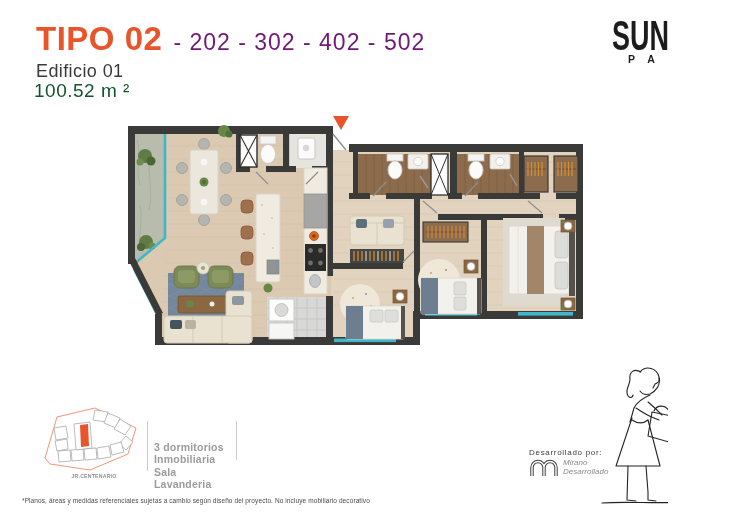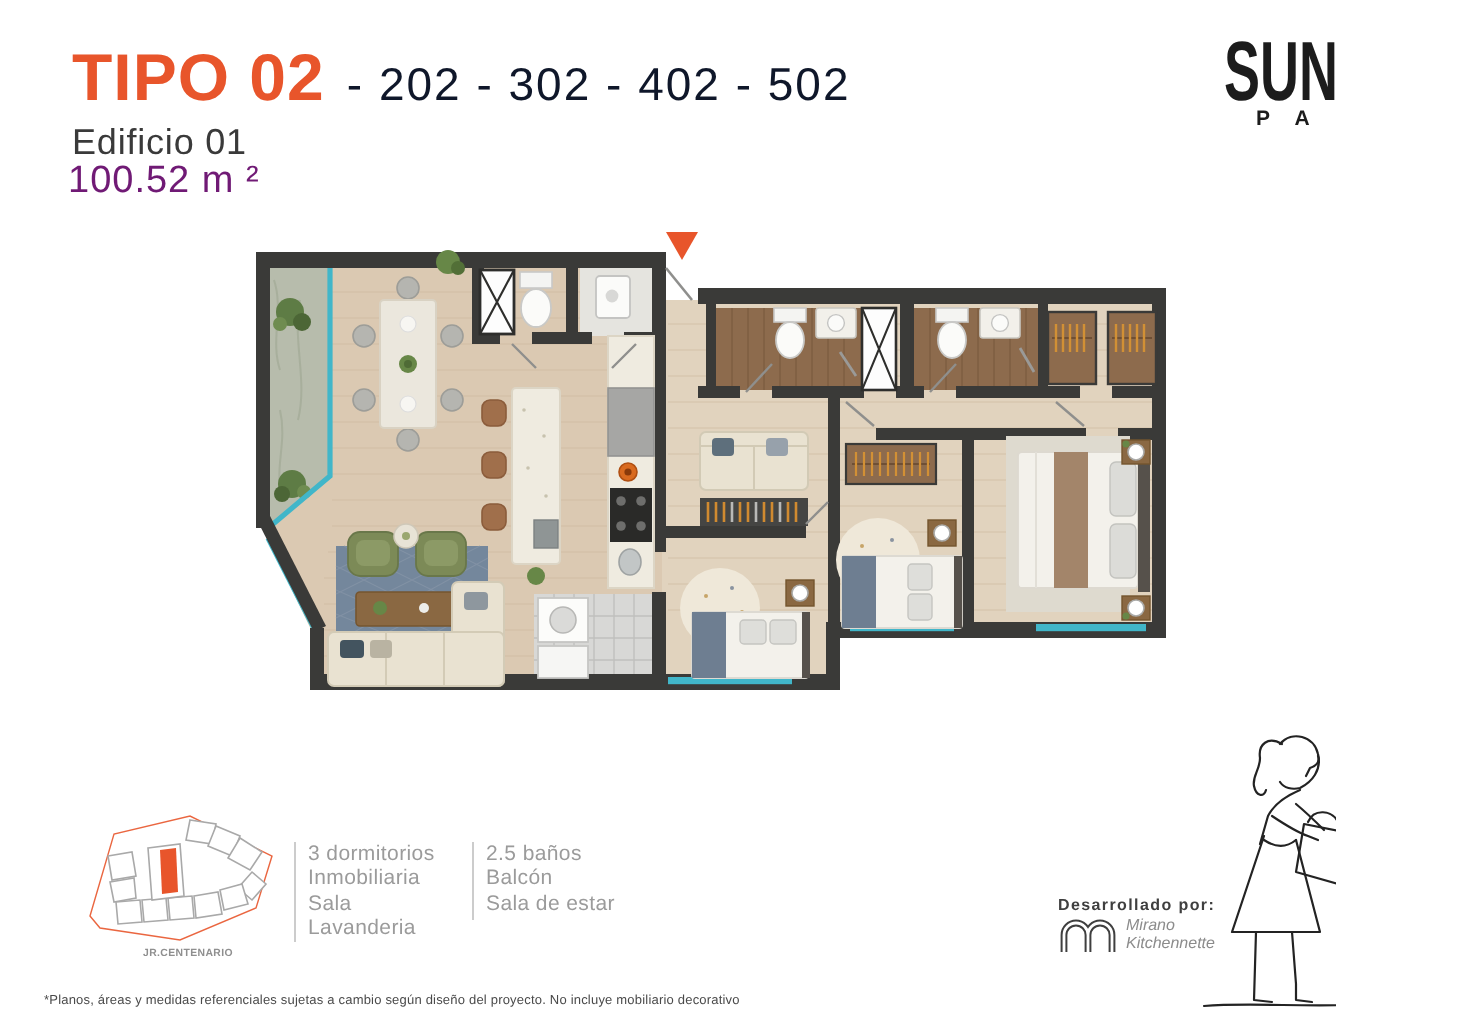--- a/index.html
+++ b/index.html
@@ -3,48 +3,48 @@
 <meta charset="utf-8">
 <style>
   html,body{margin:0;padding:0;background:#fff;}
   .page{position:relative;width:668px;height:514px;background:#ffffff;
         font-family:"Liberation Sans",sans-serif;overflow:hidden;}
   .abs{position:absolute;}
 
   
   .title-row{left:36px;top:20px;display:flex;align-items:baseline;gap:11px;}
   .type-label{font-size:33px;font-weight:700;color:#E8552B;letter-spacing:.5px;}
-  .unit-numbers{font-size:23px;font-weight:400;color:#0f172a;letter-spacing:1px;}
+  .unit-numbers{font-size:23px;font-weight:400;color:#701a75;letter-spacing:1px;}
   .building{left:36px;top:61px;font-size:18px;color:#3A3A3A;letter-spacing:.4px;}
-  .area{left:34px;top:80px;font-size:19px;color:#701a75;letter-spacing:.5px;}
+  .area{left:34px;top:80px;font-size:19px;color:#14532d;letter-spacing:.5px;}
 
   
   .brand{left:600px;top:6px;width:130px;height:58px;}
   .bt{font-family:"Liberation Sans",sans-serif;font-weight:600;font-size:42px;fill:#1C1C1C;}
   .bt-accent{fill:#E8552B;}
   .bp{font-family:"Liberation Sans",sans-serif;font-weight:600;font-size:10.5px;
       letter-spacing:13px;fill:#1C1C1C;}
   .ba{font-family:"Liberation Sans",sans-serif;font-weight:700;font-size:5px;
       letter-spacing:1.2px;fill:#2B2B2B;}
 
   
   .plan{left:120px;top:110px;width:470px;height:245px;}
 
   
   .siteplan{left:38px;top:404px;width:110px;height:78px;}
   .site-label{font-family:"Liberation Sans",sans-serif;font-weight:700;font-size:5.2px;
       letter-spacing:.2px;fill:#8F8F8F;}
   .vdiv{position:absolute;width:1px;background:#CCCCCC;}
   .vdiv1{left:147px;top:421px;height:50px;}
   .vdiv2{left:236px;top:421px;height:39px;}
-  .feat{top:421px;font-size:10.5px;line-height:12.4px;color:#9B9B9B;letter-spacing:.2px;}
+  .feat{top:441px;font-size:10.5px;line-height:12.4px;color:#9B9B9B;letter-spacing:.2px;font-weight:bold;}
   .feat1{left:154px;}
   .feat2{left:243px;}
 
-  .dev-heading{left:529px;top:448px;font-size:8px;font-weight:700;letter-spacing:.7px;color:#3F3F3F;}
+  .dev-heading{left:529px;top:448px;font-size:8px;font-weight:400;letter-spacing:.7px;color:#3F3F3F;}
   .mlogo{left:528px;top:458px;width:32px;height:20px;}
   .dev-name{left:563px;top:459px;font-size:8px;line-height:8.8px;color:#8C8C8C;font-style:italic;}
 
   .girl{left:596px;top:362px;width:132px;height:148px;}
   .ln{fill:none;stroke:#232323;stroke-width:1.1;stroke-linecap:round;stroke-linejoin:round;}
 
   .footnote{left:22px;top:497px;font-size:6.5px;color:#4A4A4A;letter-spacing:.1px;}
 </style>
 </head>
 <body>
@@ -359,34 +359,29 @@
   </svg>
 
   <div class="vdiv vdiv1"></div>
   <div class="abs feat feat1">
     <div>3 dormitorios</div>
     <div>Inmobiliaria</div>
     <div>Sala</div>
     <div>Lavanderia</div>
   </div>
   <div class="vdiv vdiv2"></div>
-  <div class="abs feat feat2">
-    <div>2.5 baños</div>
-    <div>Balcón</div>
-    <div>Sala de estar</div>
-  </div>
 
   <div class="abs dev-heading">Desarrollado por:</div>
   <svg class="abs mlogo" viewBox="0 0 30 20">
     <path d="M3,18 L3,9.5 A6,6 0 0 1 15,9.5 L15,18 M15,9.5 A6,6 0 0 1 27,9.5 L27,18" fill="none" stroke="#3F3F3F" stroke-width="3.4"></path>
     <path d="M3,18 L3,9.5 A6,6 0 0 1 15,9.5 L15,18 M15,9.5 A6,6 0 0 1 27,9.5 L27,18" fill="none" stroke="#FFFFFF" stroke-width="1.4"></path>
   </svg>
   <div class="abs dev-name">
     <div>Mirano</div>
-    <div>Kitchennette</div>
+    <div>Desarrollado</div>
   </div>
 
   <svg class="abs girl" viewBox="0 0 132 148">
     <g class="ln">
       <path d="M6,141 C30,139 60,142 90,140 C105,139 118,141 127,139"></path>
       <path d="M44,10 C50,3 61,6 63,15 C65,23 60,29 54,32 C50,33 46,32 44,29"></path>
       <path d="M63,16 C64,19 62,21 59,22 L57,26"></path>
       <path d="M45,10 C38,6 33,10 34,17 C34,23 30,26 31,31 C32,36 36,37 37,33"></path>
       <path d="M54,33 C47,36 41,40 38,46 L34,60"></path>
       <path d="M40,46 C46,50 52,54 58,56 L63,58"></path>

